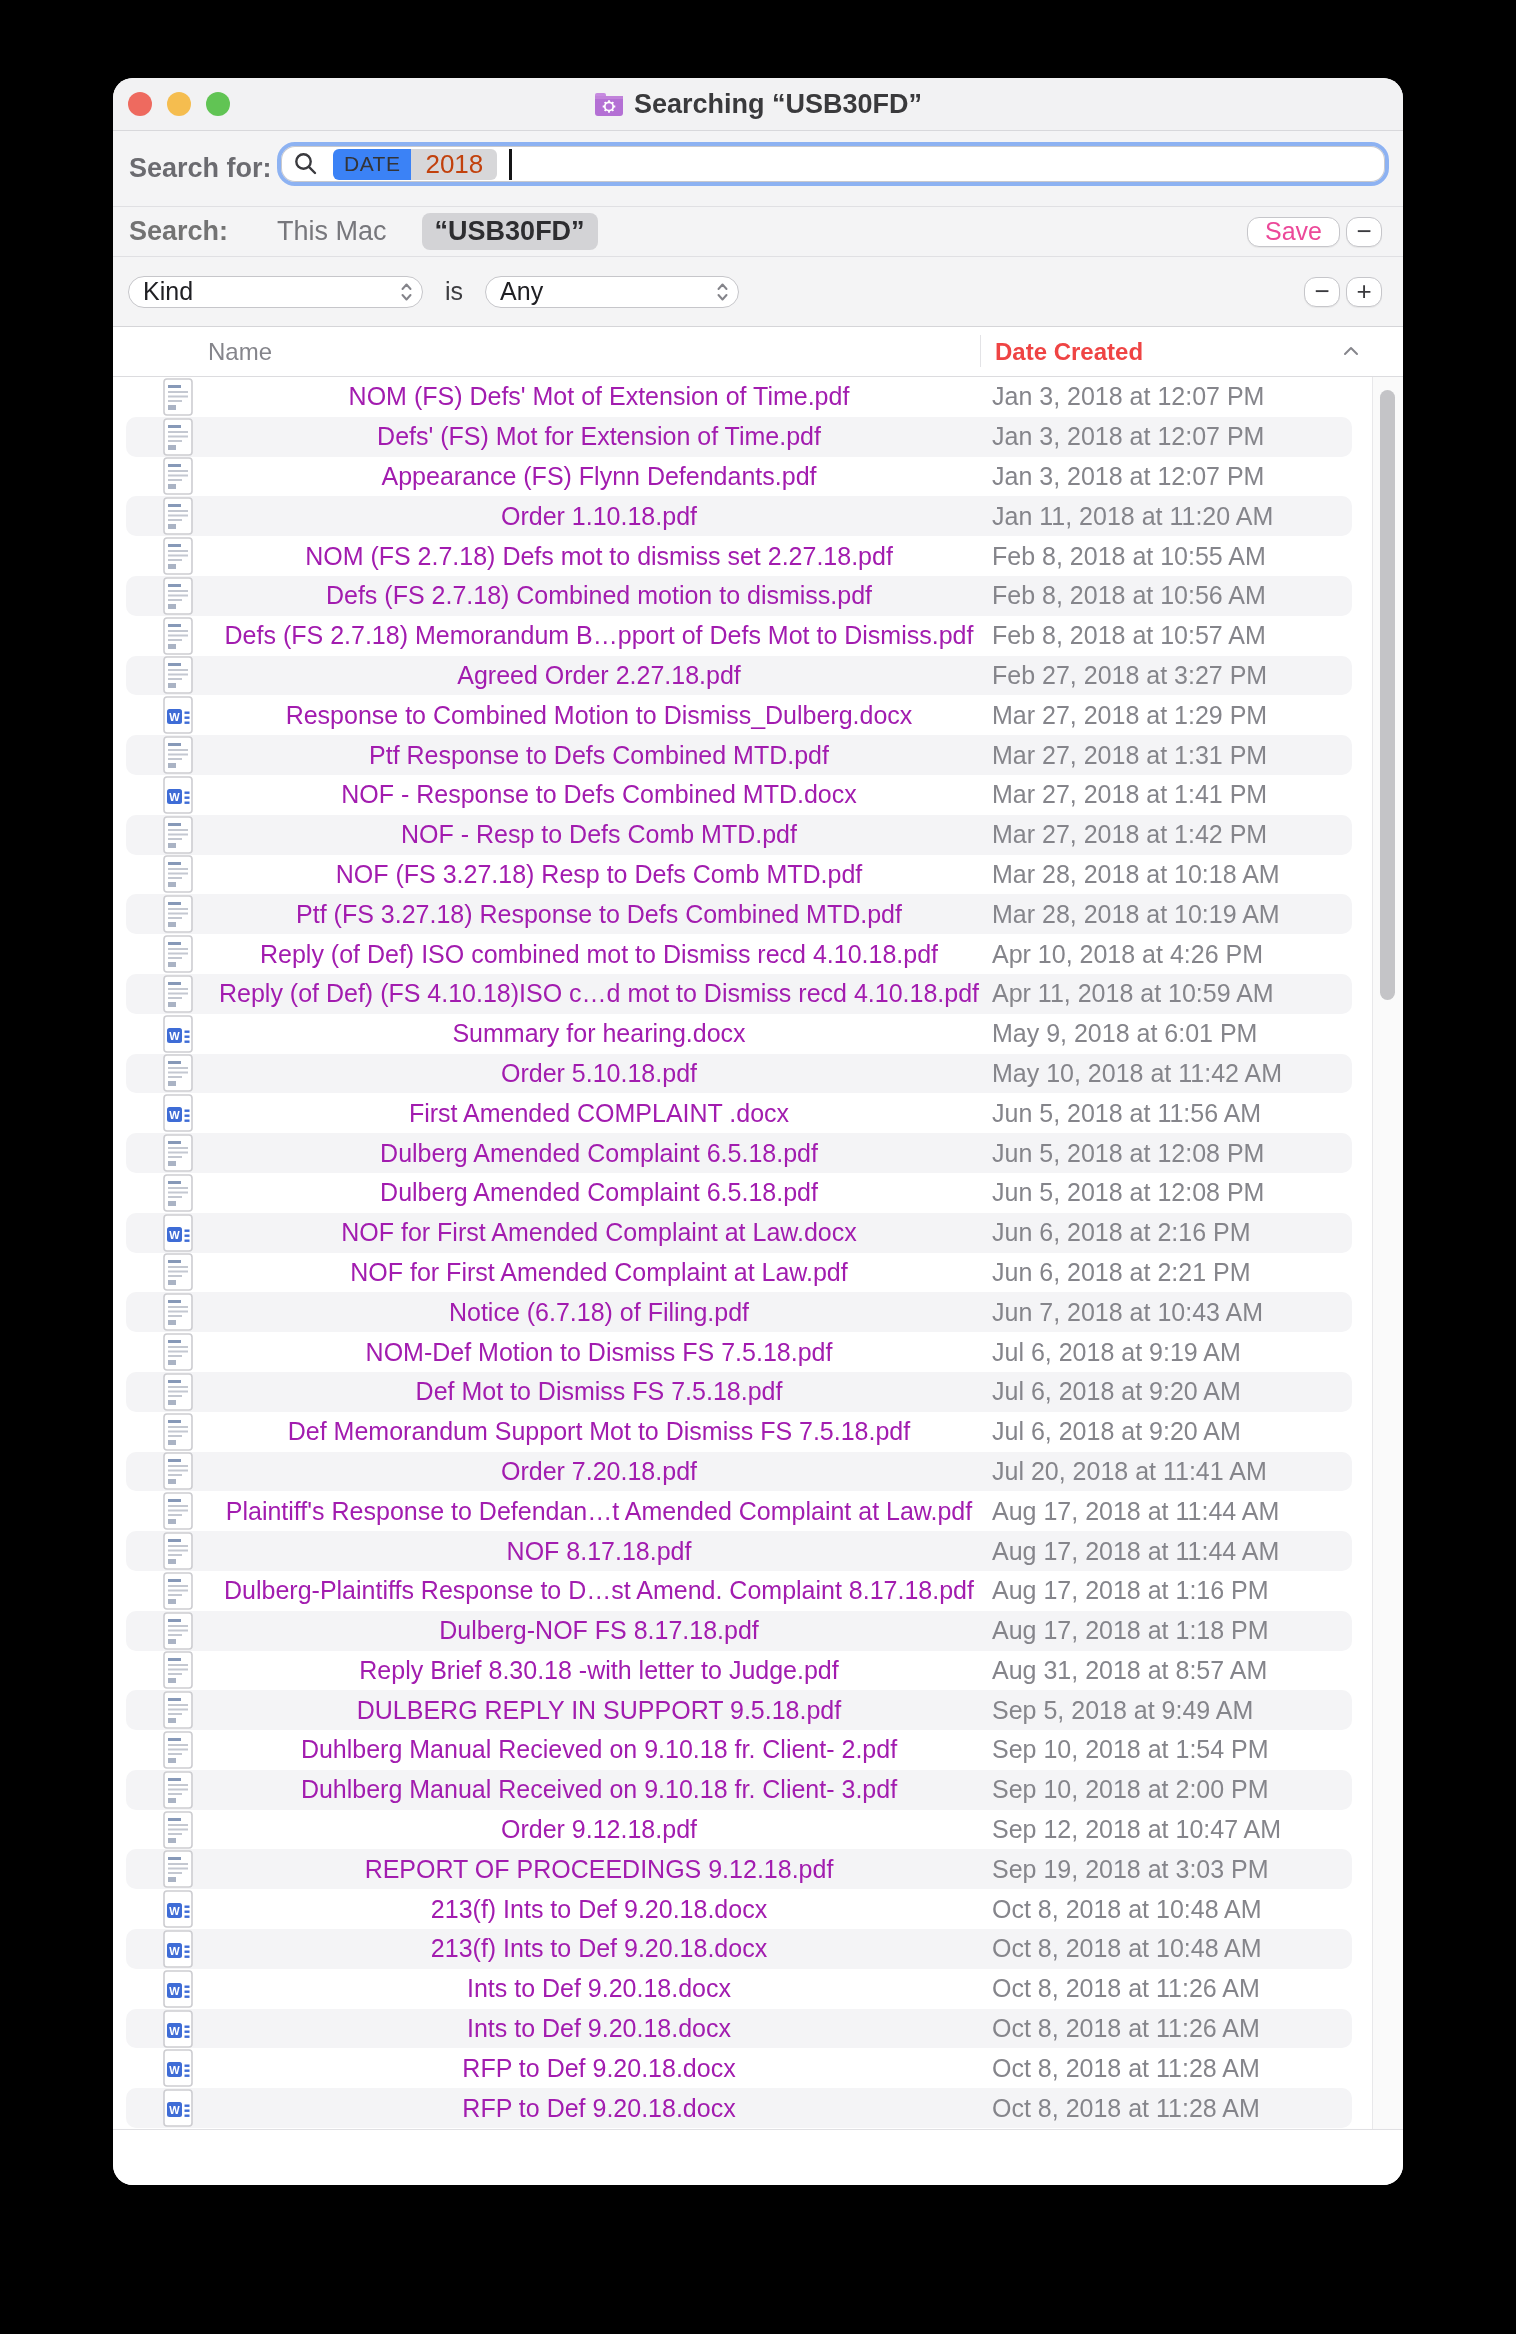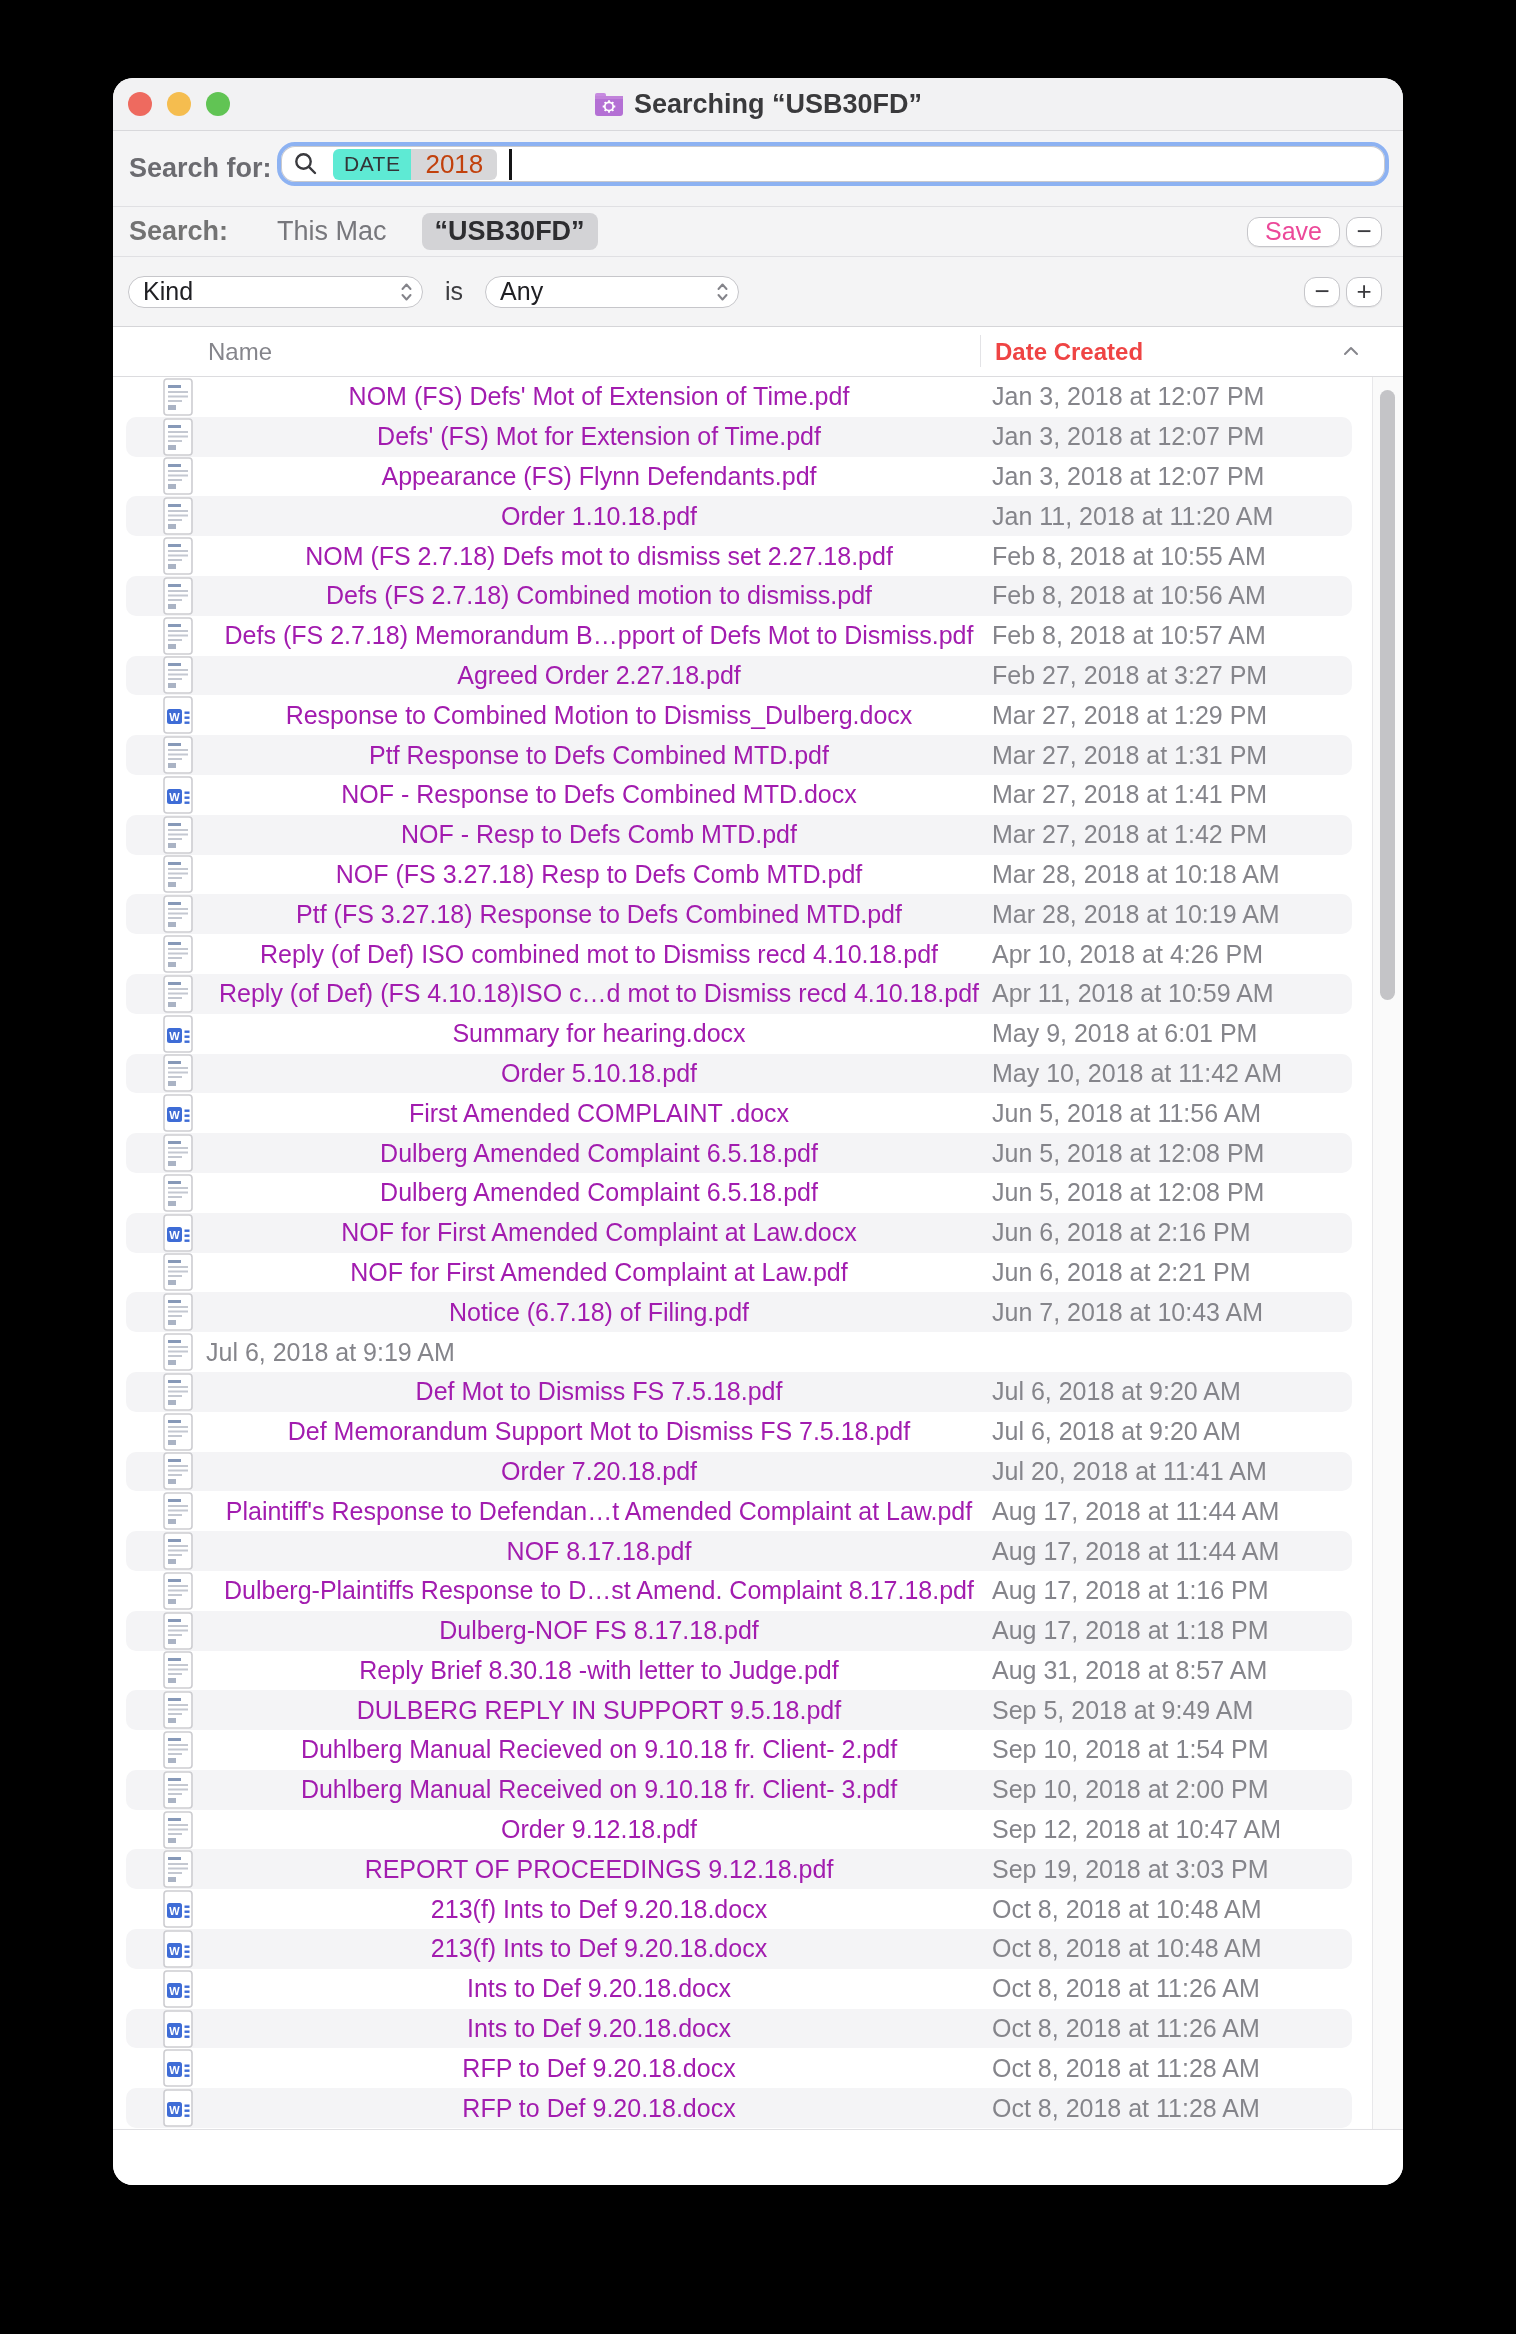--- a/index.html
+++ b/index.html
@@ -21,21 +21,21 @@
   .title { font-size:27px; font-weight:700; color:#3a3a3c; }
 
   
   .search-row { height:75px; border-bottom:1px solid #e0e0e3; position:relative; flex:none; }
   .search-label { position:absolute; left:16px; top:0; height:75px; display:flex; align-items:center;
                   font-size:27px; font-weight:700; color:#6b6b70; }
   .search-field { position:absolute; left:164px; right:14px; top:11px; height:44px; box-sizing:border-box;
                   border:4px solid #8db2f2; border-radius:18px; background:#fff;
                   box-shadow:inset 0 0 0 1px #c9c9cd; display:flex; align-items:center; padding:0 12px; }
   .token { display:flex; margin-left:14px; height:31px; }
-  .tok-attr { background:#5eead4; color:#343437; font-size:21px; letter-spacing:.5px;
+  .tok-attr { background:#3b82f6; color:#343437; font-size:21px; letter-spacing:.5px;
               display:flex; align-items:center; padding:0 11px; border-radius:6px 0 0 6px; }
   .tok-val { background:#d7d7d9; color:#c2410c; font-size:26px;
              display:flex; align-items:center; padding:0 14px; border-radius:0 6px 6px 0; }
   .caret { width:3px; height:31px; background:#151517; margin-left:12px; }
 
   
   .scope-row { height:49px; border-bottom:1px solid #e0e0e3; display:flex; align-items:center;
                padding:0 21px 0 16px; flex:none; }
   .scope-label { font-size:27px; font-weight:700; color:#737373; }
   .scope { font-size:27px; color:#77777c; margin-left:36px; padding:3px 13px; border-radius:8px; }
@@ -577,20 +577,21 @@
       <svg width="30" height="38" viewBox="0 0 30 38">
         <rect x="1" y="1" width="28" height="36" rx="3" fill="#ffffff" stroke="#cdcdd1" stroke-width="1.6"></rect>
         <rect x="5" y="7" width="13" height="3" fill="#8799b8"></rect>
         <rect x="5" y="13" width="20" height="2" fill="#c4c8d1"></rect>
         <rect x="5" y="17.5" width="20" height="2" fill="#c4c8d1"></rect>
         <rect x="5" y="22" width="14" height="2" fill="#c4c8d1"></rect>
         <rect x="5" y="27" width="8" height="5" fill="#aab3c4"></rect>
       </svg>
     </span>
 
+    <span class="name">NOM-Def Motion to Dismiss FS 7.5.18.pdf</span>
     <span class="date">Jul 6, 2018 at 9:19 AM</span>
   </div>
 
   <div class="row">
     <span class="icon icon-pdf">
       <svg width="30" height="38" viewBox="0 0 30 38">
         <rect x="1" y="1" width="28" height="36" rx="3" fill="#ffffff" stroke="#cdcdd1" stroke-width="1.6"></rect>
         <rect x="5" y="7" width="13" height="3" fill="#8799b8"></rect>
         <rect x="5" y="13" width="20" height="2" fill="#c4c8d1"></rect>
         <rect x="5" y="17.5" width="20" height="2" fill="#c4c8d1"></rect>

